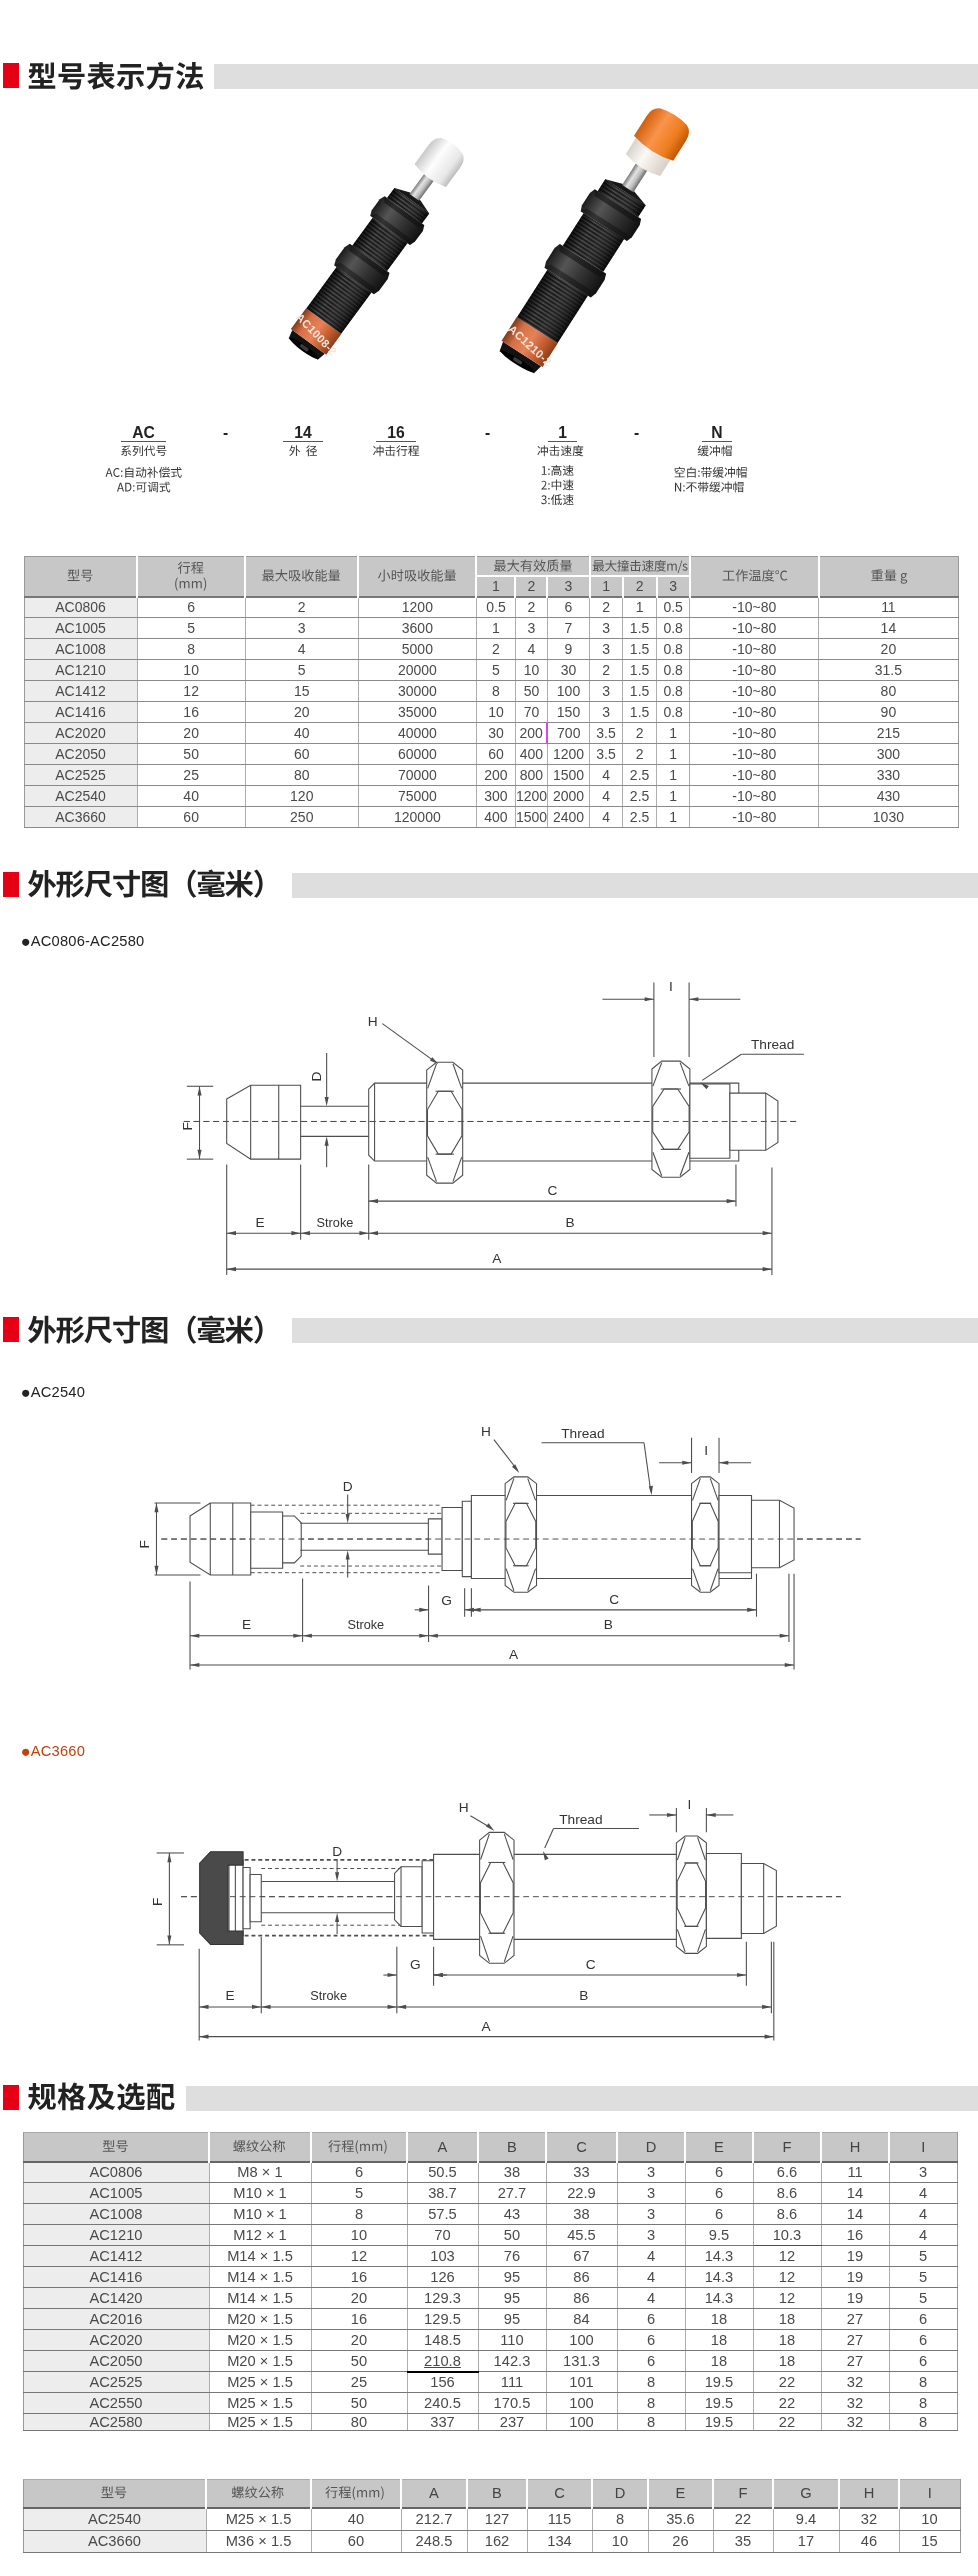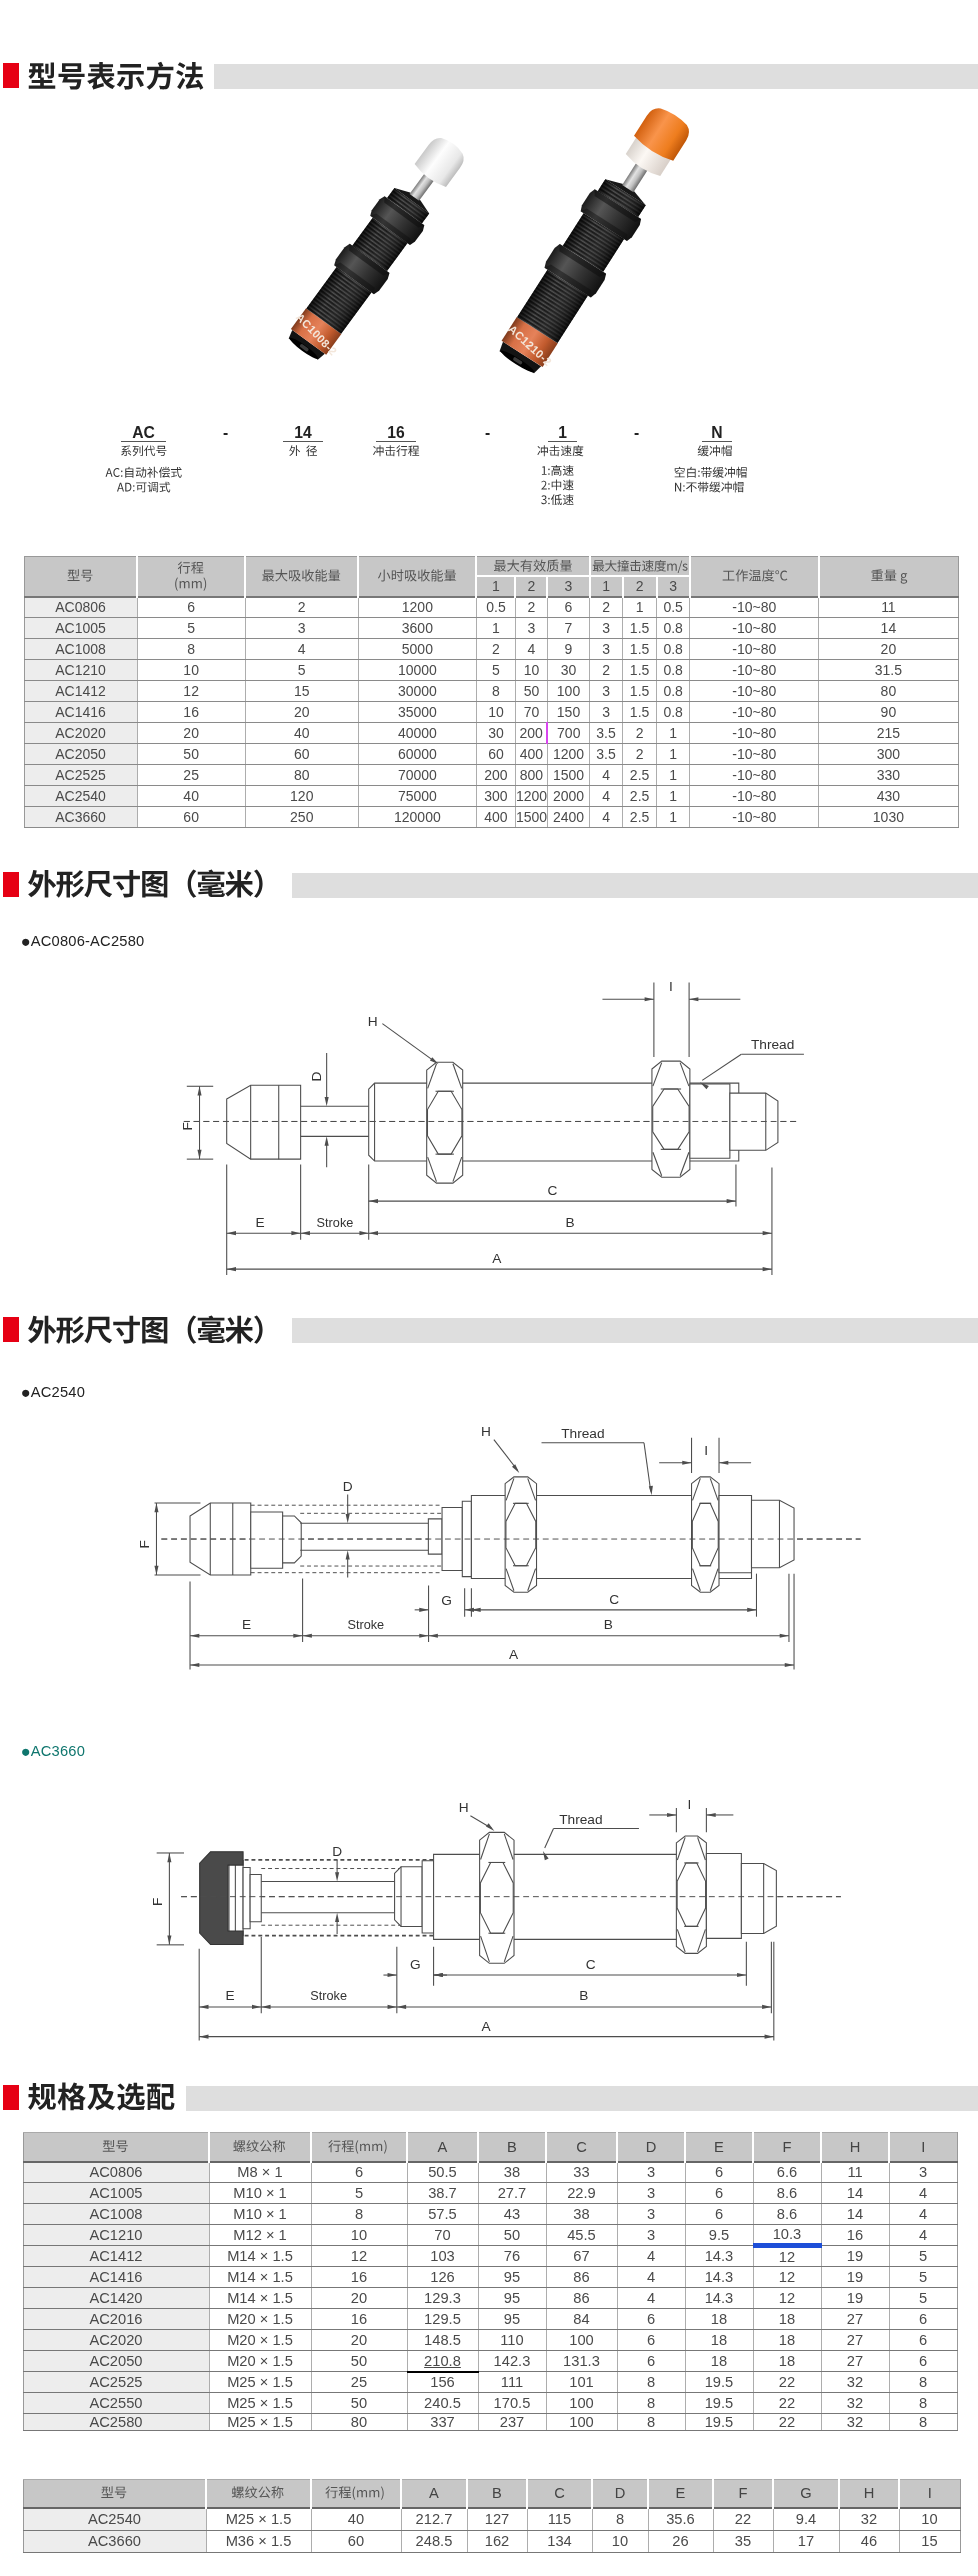--- a/index.html
+++ b/index.html
@@ -7,21 +7,21 @@
 <div style="position:absolute;left:2.9px;top:63px;width:15.7px;height:25.4px;background:#e60014"></div>
 <div style="position:absolute;left:214px;top:64px;width:764px;height:24.5px;background:#dedede"></div>
 <div style="position:absolute;left:2.9px;top:872px;width:15.7px;height:25.4px;background:#e60014"></div>
 <div style="position:absolute;left:292px;top:873px;width:687px;height:24.5px;background:#dedede"></div>
 <div style="position:absolute;left:2.9px;top:1317px;width:15.7px;height:25.4px;background:#e60014"></div>
 <div style="position:absolute;left:292px;top:1318px;width:687px;height:24.5px;background:#dedede"></div>
 <div style="position:absolute;left:2.9px;top:2085px;width:15.7px;height:25.4px;background:#e60014"></div>
 <div style="position:absolute;left:186px;top:2086px;width:792px;height:24.5px;background:#dedede"></div>
 <div style="position:absolute;left:20.5px;top:932px;font-size:14.7px;color:#222;letter-spacing:0.2px"><span style="font-size:16.6px;vertical-align:-1px">●</span>AC0806-AC2580</div>
 <div style="position:absolute;left:20.5px;top:1383px;font-size:14.7px;color:#222;letter-spacing:0.2px"><span style="font-size:16.6px;vertical-align:-1px">●</span>AC2540</div>
-<div style="position:absolute;left:20.5px;top:1742px;font-size:14.7px;color:#0f766e;letter-spacing:0.2px"><span style="font-size:16.6px;vertical-align:-1px">●</span>AC3660</div>
+<div style="position:absolute;left:20.5px;top:1742px;font-size:14.7px;color:#c2410c;letter-spacing:0.2px"><span style="font-size:16.6px;vertical-align:-1px">●</span>AC3660</div>
 <div style="position:absolute;left:121px;top:424px;width:45px;text-align:center;font-size:15.7px;font-weight:bold;color:#222">AC</div>
 <div style="position:absolute;left:121px;top:441px;width:45px;height:1px;background:#555"></div>
 <div style="position:absolute;left:283px;top:424px;width:40px;text-align:center;font-size:15.7px;font-weight:bold;color:#222">14</div>
 <div style="position:absolute;left:283px;top:441px;width:40px;height:1px;background:#555"></div>
 <div style="position:absolute;left:376px;top:424px;width:40px;text-align:center;font-size:15.7px;font-weight:bold;color:#222">16</div>
 <div style="position:absolute;left:376px;top:441px;width:40px;height:1px;background:#555"></div>
 <div style="position:absolute;left:548px;top:424px;width:29px;text-align:center;font-size:15.7px;font-weight:bold;color:#222">1</div>
 <div style="position:absolute;left:548px;top:441px;width:29px;height:1px;background:#555"></div>
 <div style="position:absolute;left:702px;top:424px;width:30px;text-align:center;font-size:15.7px;font-weight:bold;color:#222">N</div>
 <div style="position:absolute;left:702px;top:441px;width:30px;height:1px;background:#555"></div>
@@ -101,21 +101,21 @@
         <td style="border-bottom:1px solid #8a8a8a;border-left:1px solid #adadad;">3</td>
         <td style="border-bottom:1px solid #8a8a8a;border-left:1px solid #adadad;">1.5</td>
         <td style="border-bottom:1px solid #8a8a8a;border-left:1px solid #adadad;">0.8</td>
         <td style="border-bottom:1px solid #8a8a8a;border-left:1px solid #adadad;">-10~80</td>
         <td style="border-bottom:1px solid #8a8a8a;border-left:1px solid #adadad;border-right:1px solid #999;">20</td>
       </tr>
       <tr style="height:21px">
         <td style="border-bottom:1px solid #8a8a8a;border-left:1px solid #999;background:#ededed;">AC1210</td>
         <td style="border-bottom:1px solid #8a8a8a;border-left:1px solid #adadad;">10</td>
         <td style="border-bottom:1px solid #8a8a8a;border-left:1px solid #adadad;">5</td>
-        <td style="border-bottom:1px solid #8a8a8a;border-left:1px solid #adadad;">10000</td>
+        <td style="border-bottom:1px solid #8a8a8a;border-left:1px solid #adadad;">20000</td>
         <td style="border-bottom:1px solid #8a8a8a;border-left:1px solid #adadad;">5</td>
         <td style="border-bottom:1px solid #8a8a8a;border-left:1px solid #adadad;">10</td>
         <td style="border-bottom:1px solid #8a8a8a;border-left:1px solid #adadad;">30</td>
         <td style="border-bottom:1px solid #8a8a8a;border-left:1px solid #adadad;">2</td>
         <td style="border-bottom:1px solid #8a8a8a;border-left:1px solid #adadad;">1.5</td>
         <td style="border-bottom:1px solid #8a8a8a;border-left:1px solid #adadad;">0.8</td>
         <td style="border-bottom:1px solid #8a8a8a;border-left:1px solid #adadad;">-10~80</td>
         <td style="border-bottom:1px solid #8a8a8a;border-left:1px solid #adadad;border-right:1px solid #999;">31.5</td>
       </tr>
       <tr style="height:21px">
@@ -287,21 +287,21 @@
       </tr>
       <tr style="height:21px">
         <td style="border-bottom:1px solid #777;border-left:1px solid #999;background:#ededed;">AC1210</td>
         <td style="border-bottom:1px solid #777;border-left:1px solid #adadad;">M12 × 1</td>
         <td style="border-bottom:1px solid #777;border-left:1px solid #adadad;">10</td>
         <td style="border-bottom:1px solid #777;border-left:1px solid #adadad;">70</td>
         <td style="border-bottom:1px solid #777;border-left:1px solid #adadad;">50</td>
         <td style="border-bottom:1px solid #777;border-left:1px solid #adadad;">45.5</td>
         <td style="border-bottom:1px solid #777;border-left:1px solid #adadad;">3</td>
         <td style="border-bottom:1px solid #777;border-left:1px solid #adadad;">9.5</td>
-        <td style="border-bottom:5px solid #1d4ed8;border-left:1px solid #adadad;">10.3</td>
+        <td style="border-bottom:1px solid #1d4ed8;border-left:1px solid #adadad;">10.3</td>
         <td style="border-bottom:1px solid #777;border-left:1px solid #adadad;">16</td>
         <td style="border-bottom:1px solid #777;border-left:1px solid #adadad;border-right:1px solid #999;">4</td>
       </tr>
       <tr style="height:21px">
         <td style="border-bottom:1px solid #777;border-left:1px solid #999;background:#ededed;">AC1412</td>
         <td style="border-bottom:1px solid #777;border-left:1px solid #adadad;">M14 × 1.5</td>
         <td style="border-bottom:1px solid #777;border-left:1px solid #adadad;">12</td>
         <td style="border-bottom:1px solid #777;border-left:1px solid #adadad;">103</td>
         <td style="border-bottom:1px solid #777;border-left:1px solid #adadad;">76</td>
         <td style="border-bottom:1px solid #777;border-left:1px solid #adadad;">67</td>

